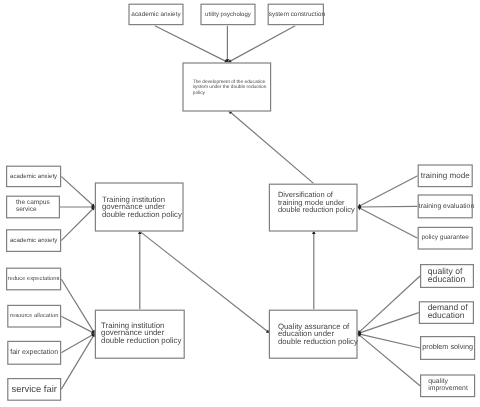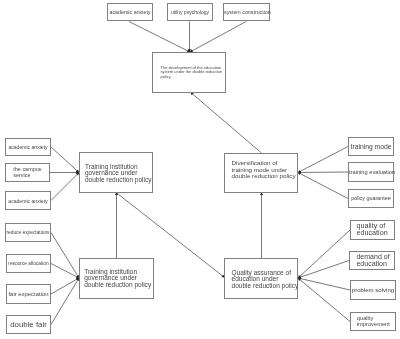--- a/index.html
+++ b/index.html
@@ -181,21 +181,21 @@
   <div class="node" id="n_reduce_expectations">
     <span class="lbl">reduce expectations</span>
   </div>
   <div class="node" id="n_resource_allocation">
     <span class="lbl">resource allocation</span>
   </div>
   <div class="node" id="n_fair_expectation">
     <span class="lbl">fair expectation</span>
   </div>
   <div class="node" id="n_ensure_fair">
-    <span class="lbl">double fair</span>
+    <span class="lbl">service fair</span>
   </div>
   <div class="node" id="n_training_gov_1">
     <span class="lbl">
         <span class="ln">Training institution</span>
         <span class="ln">governance under</span>
         <span class="ln">double reduction policy</span>
       </span>
   </div>
   <div class="node" id="n_training_gov_2">
     <span class="lbl">

